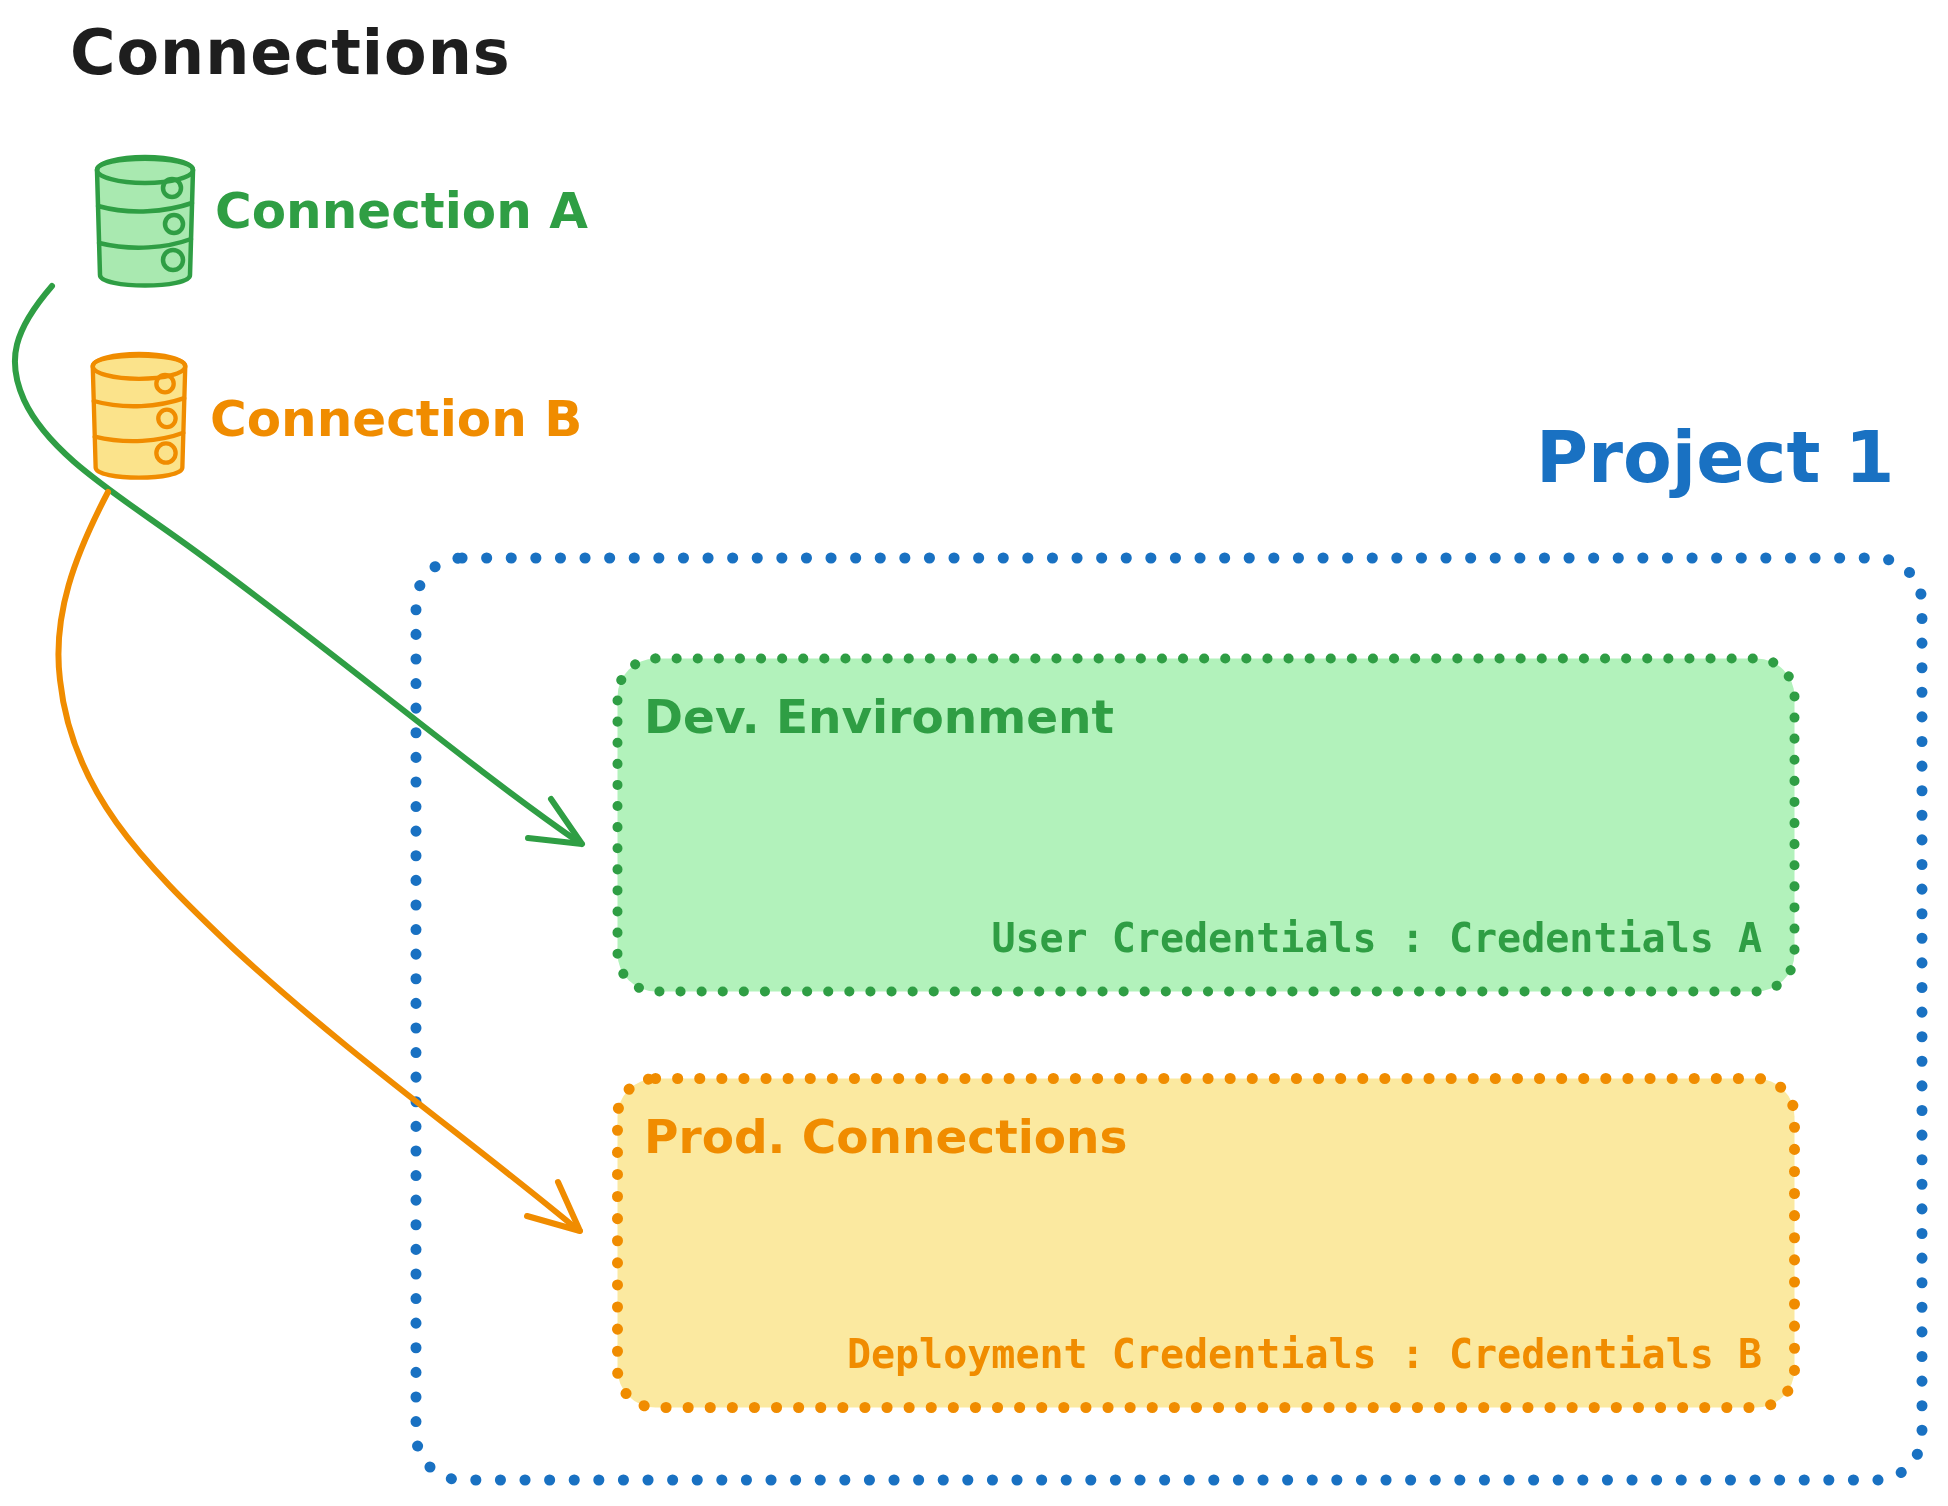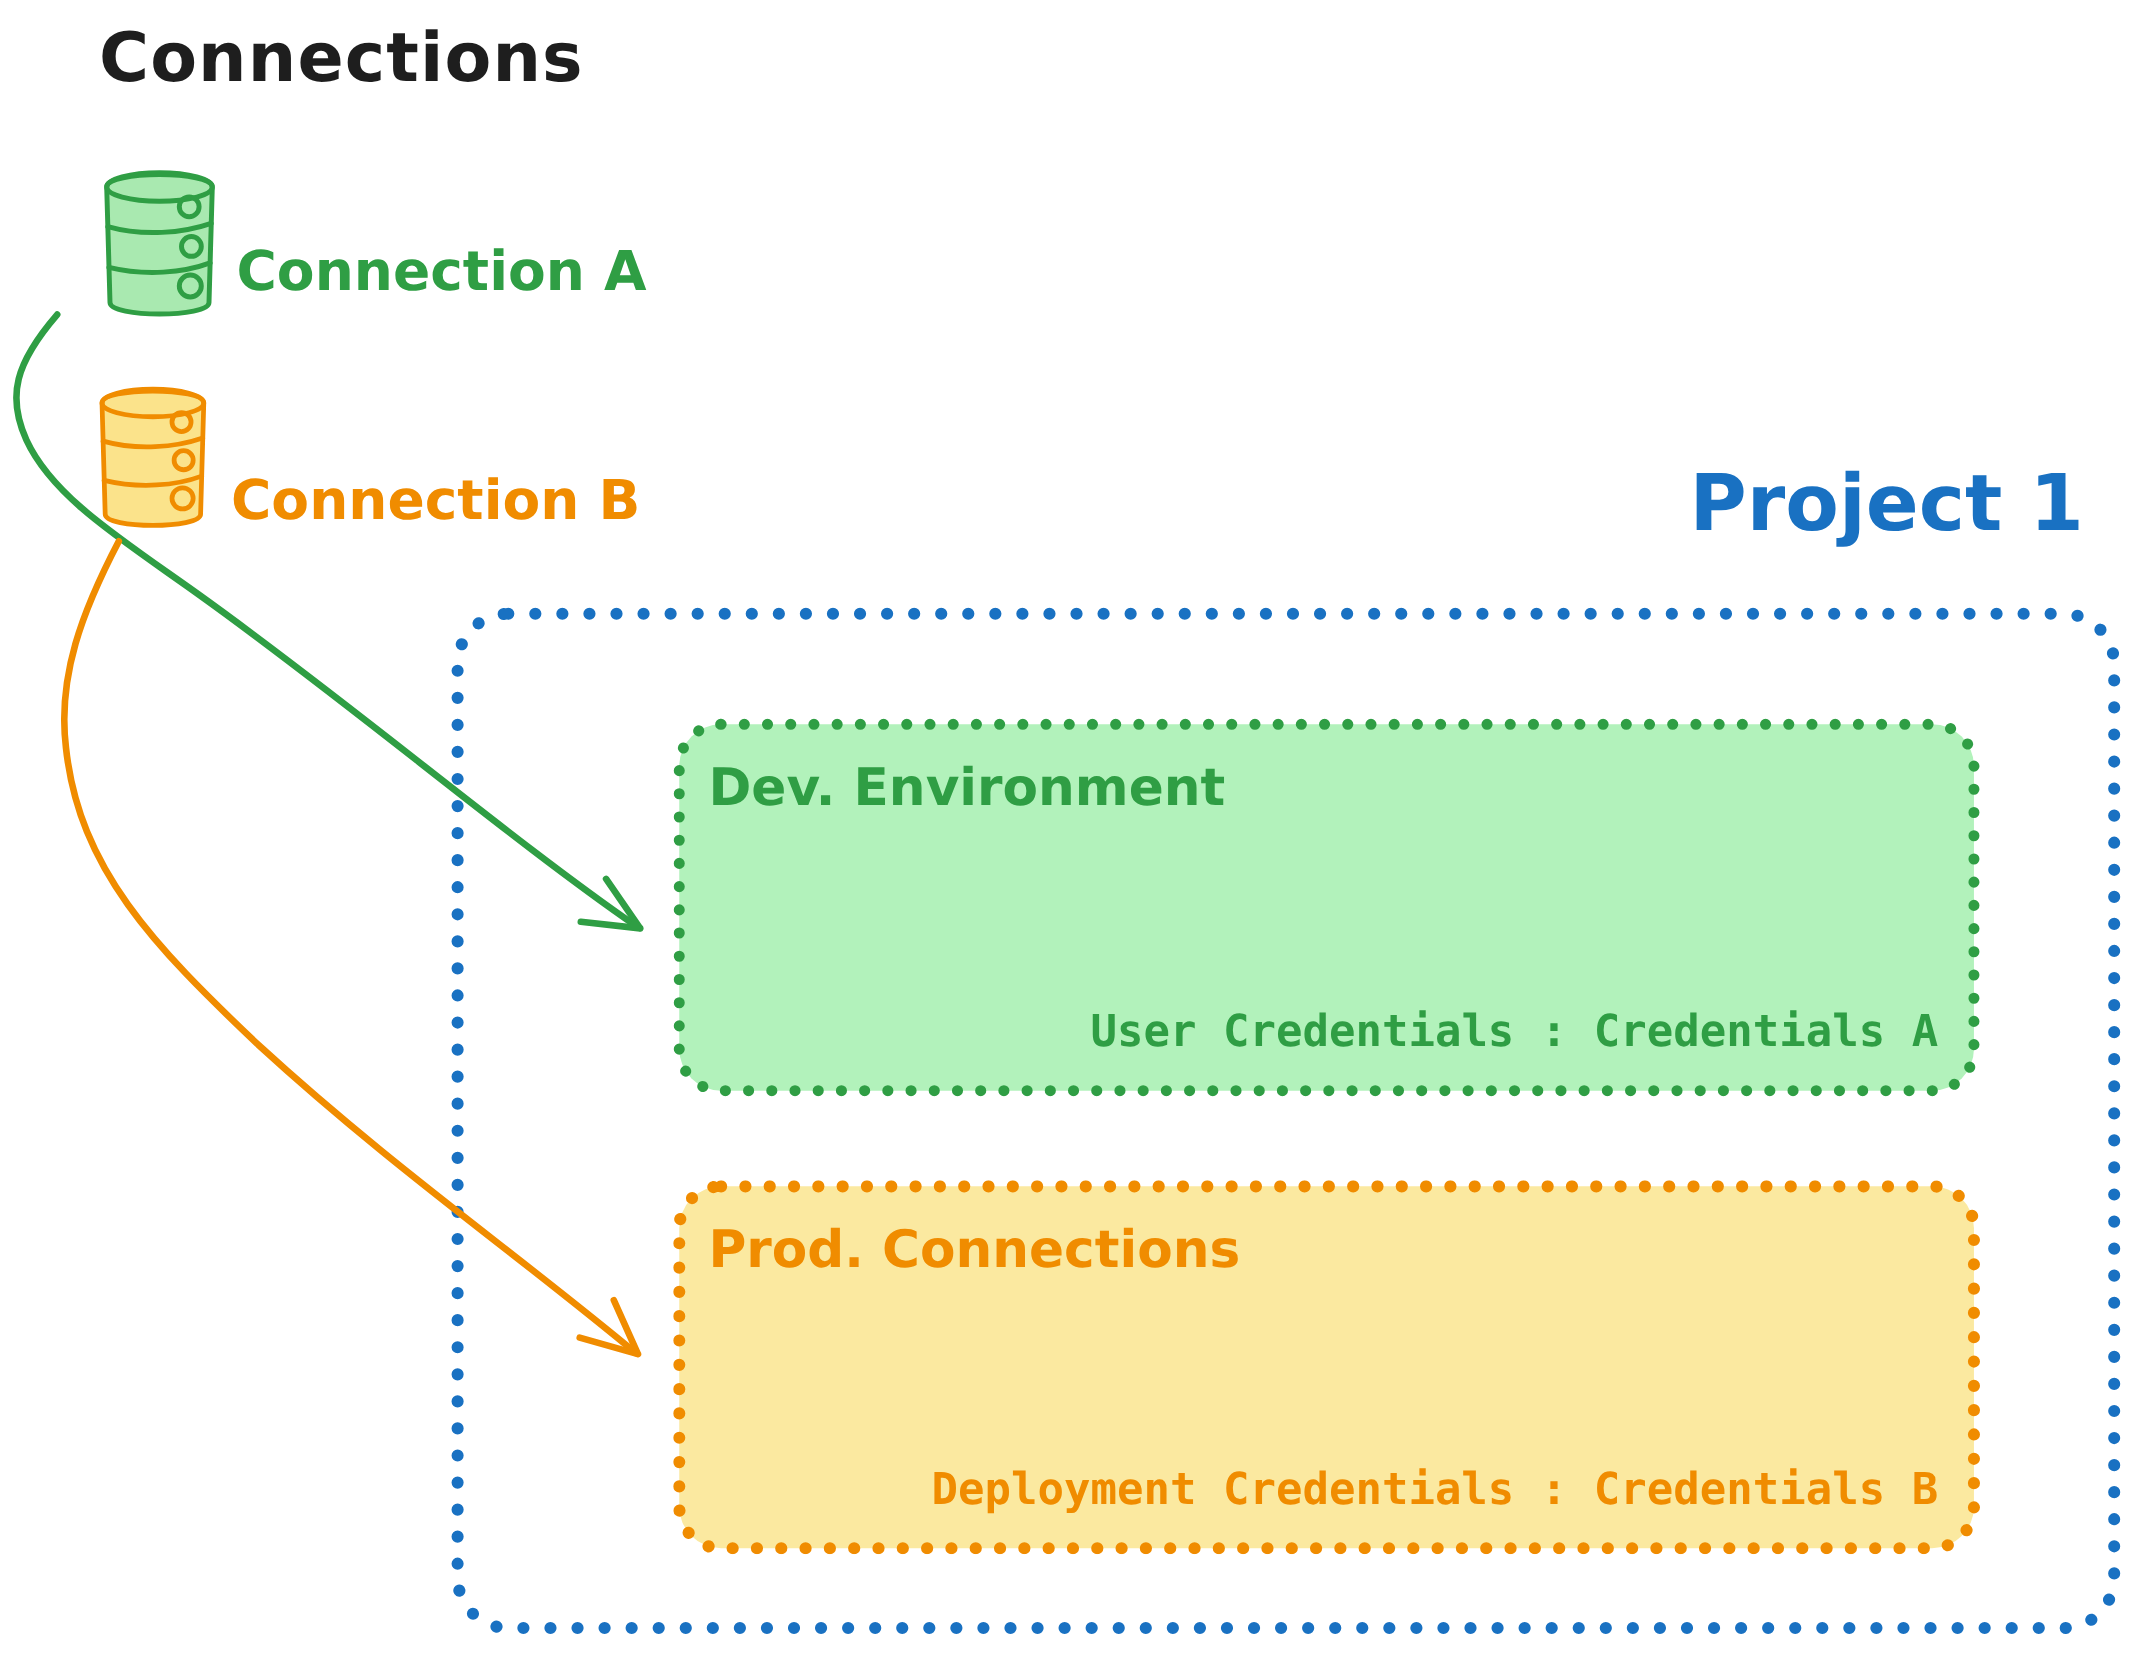--- a/index.html
+++ b/index.html
@@ -17,28 +17,26 @@
   }
   .abs { position: absolute; }
 
   .diagram-title {
     left: 70px; top: 16px;
     font-size: 62px;
     font-weight: bold;
     letter-spacing: 1px;
     color: #1e1e1e;
     white-space: nowrap;
-    margin-left: 20px;
   }
 
   .conn-label {
     font-size: 50px;
     font-weight: bold;
     white-space: nowrap;
-    margin-top: 36px;
   }
   .conn-label.green { color: #2f9e44; left: 215px; top: 182px; }
   .conn-label.orange { color: #f08c00; left: 210px; top: 390px; }
 
   .project-label {
     left: 1536px; top: 416px;
     font-size: 71px;
     font-weight: bold;
     color: #1971c2;
     white-space: nowrap;

